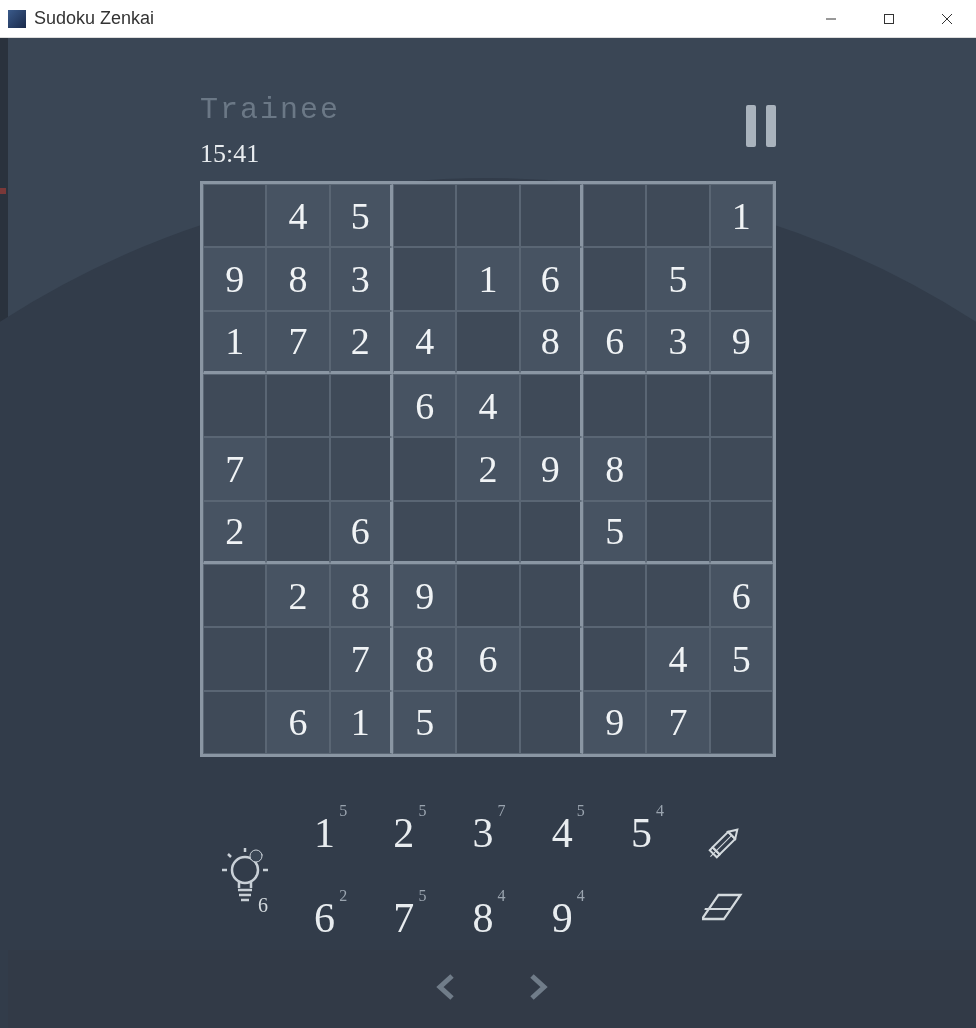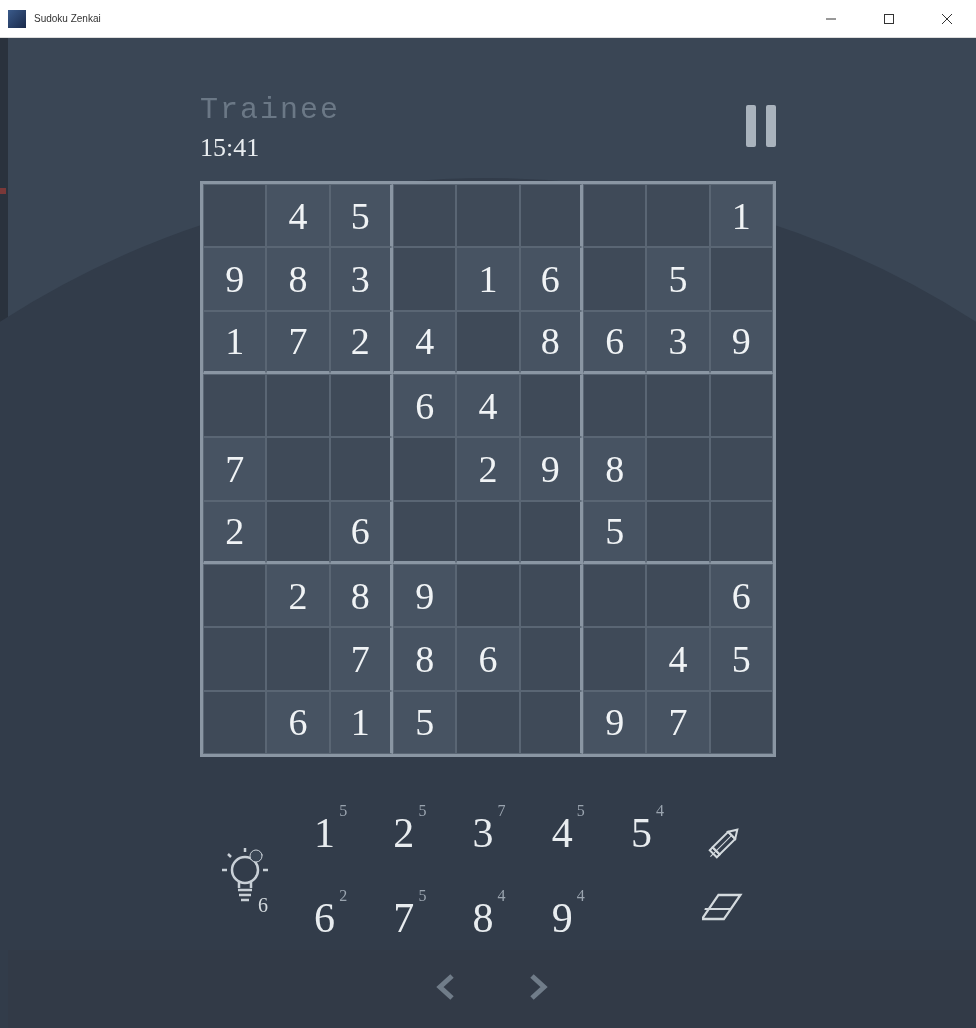--- a/index.html
+++ b/index.html
@@ -11,21 +11,21 @@
     border-bottom: 1px solid #ddd;
     display: flex;
     align-items: center;
     padding-left: 8px;
   }
   .titlebar-icon {
     width: 18px; height: 18px;
     background: linear-gradient(135deg,#3a5a8a,#1a2a4a);
     margin-right: 8px;
   }
-  .titlebar-title { font-size: 10px; color: #333; flex: 1; }
+  .titlebar-title { font-size: 18px; color: #333; flex: 1; }
   .win-controls { display: flex; height: 100%; }
   .win-btn {
     width: 58px; height: 100%;
     display: flex; align-items: center; justify-content: center;
     color: #555; font-size: 14px;
   }
   .win-btn svg { stroke: #333; stroke-width: 1; fill: none; }
   
   .app-body {
     width: 976px;
@@ -63,21 +63,21 @@
   .diff-label {
     font-size: 30px;
     color: #6b7886;
     font-family: 'Courier New', monospace;
     letter-spacing: 2px;
   }
   .timer {
     font-size: 26px;
     color: #e8ecef;
     font-family: Georgia, serif;
-    margin-top: 6px;
+    margin-top: 12px;
   }
   .pause-btn {
     display: flex;
     gap: 10px;
     margin-top: 12px;
   }
   .pause-btn .bar {
     width: 10px; height: 42px;
     background: #a9b3bd;
     border-radius: 2px;

